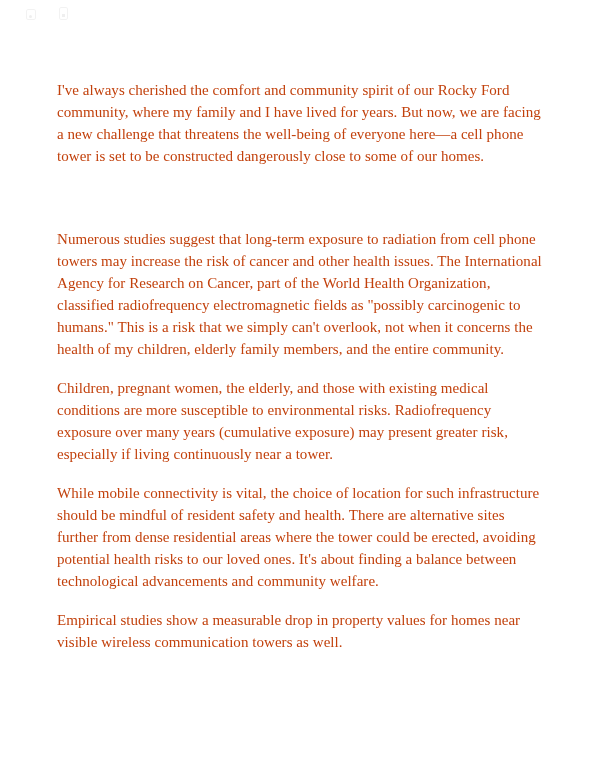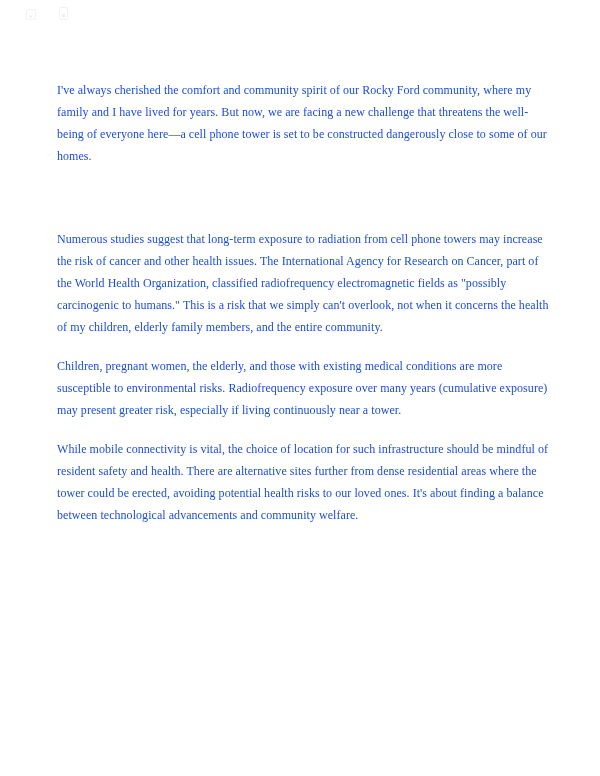--- a/index.html
+++ b/index.html
@@ -49,22 +49,22 @@
     top: 6px;
     width: 3px;
     height: 3px;
     background: #e6e6e6;
   }
   .doc-body {
     position: absolute;
     left: 57px;
     top: 79px;
     width: 492px;
-    color: #1d4ed8;
-    font-size: 12px;
+    color: #c2410c;
+    font-size: 15px;
     line-height: 22px;
     letter-spacing: 0.05px;
     text-align: left;
   }
   .doc-body p {
     margin: 0 0 17px 0;
   }
   .doc-body p.gap-large {
     margin-bottom: 61px;
   }
@@ -73,13 +73,14 @@
 <body>
 
 <span class="artifact artifact-1"></span>
 <span class="artifact artifact-2"></span>
 
 <div class="doc-body">
   <p class="gap-large">I've always cherished the comfort and community spirit of our Rocky Ford community, where my family and I have lived for years. But now, we are facing a new challenge that threatens the well-being of everyone here—a cell phone tower is set to be constructed dangerously close to some of our homes.</p>
   <p>Numerous studies suggest that long-term exposure to radiation from cell phone towers may increase the risk of cancer and other health issues. The International Agency for Research on Cancer, part of the World Health Organization, classified radiofrequency electromagnetic fields as "possibly carcinogenic to humans." This is a risk that we simply can't overlook, not when it concerns the health of my children, elderly family members, and the entire community.</p>
   <p>Children, pregnant women, the elderly, and those with existing medical conditions are more susceptible to environmental risks. Radiofrequency exposure over many years (cumulative exposure) may present greater risk, especially if living continuously near a tower.</p>
   <p>While mobile connectivity is vital, the choice of location for such infrastructure should be mindful of resident safety and health. There are alternative sites further from dense residential areas where the tower could be erected, avoiding potential health risks to our loved ones. It's about finding a balance between technological advancements and community welfare.</p>
+  <p>Empirical studies show a measurable drop in property values for homes near visible wireless communication towers as well.</p>
 </div>
 
 </body></html>

